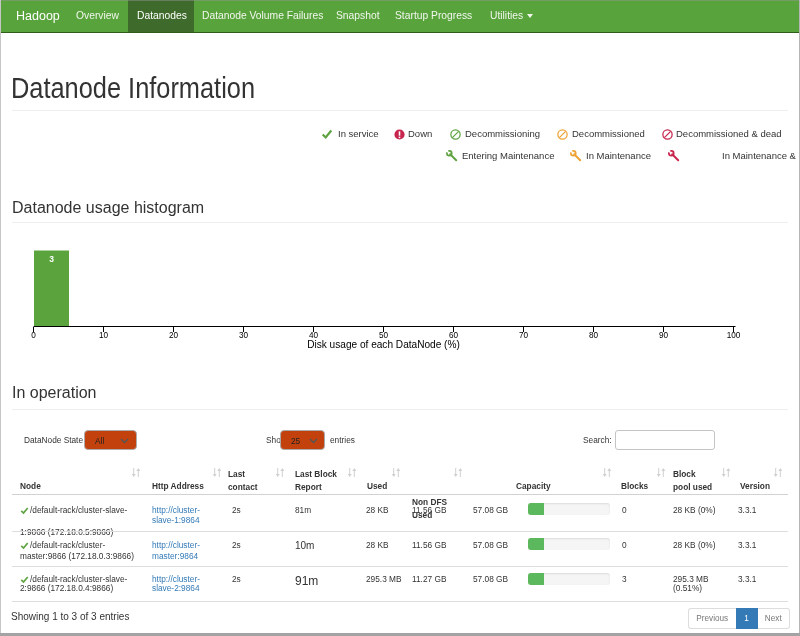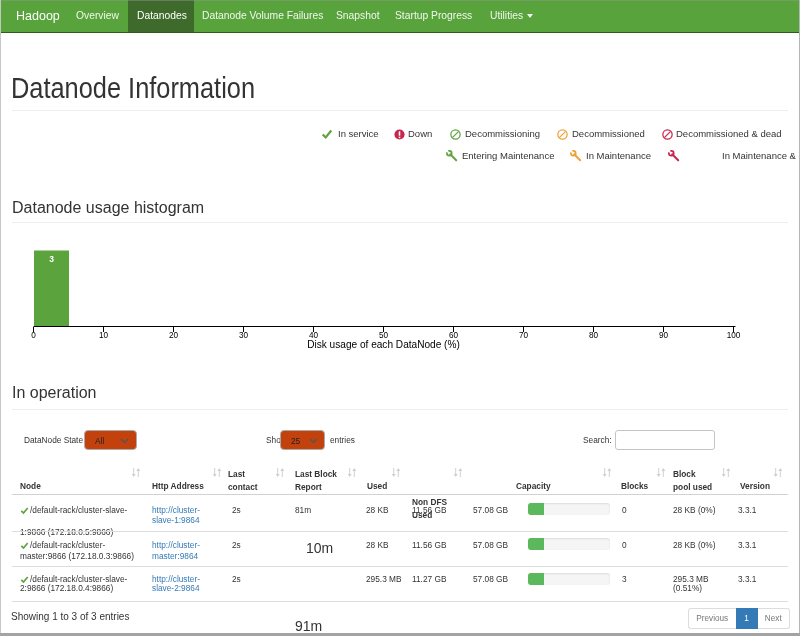--- a/index.html
+++ b/index.html
@@ -247,41 +247,41 @@
 <div class="brd" style="top:531px;"></div>
 
 <svg class="abs" style="left:20px;top:541px;" width="9" height="9" viewBox="0 0 14 14">
     <path d="M2 7.5 L5.5 11 L12 3" stroke="#5fa341" stroke-width="2.6" fill="none"></path>
   </svg>
 <div class="t" style="left:30px;top:540px;font-size:8.3px;">/default-rack/cluster-</div>
 <div class="t" style="left:20px;top:551px;font-size:8.3px;text-align:center;">master:9866 (172.18.0.3:9866)</div>
 <div class="t" style="left:152px;top:540px;font-size:8.3px;"><a>http://cluster-</a></div>
 <div class="t" style="left:152px;top:551px;font-size:8.3px;"><a>master:9864</a></div>
 <div class="t" style="left:232px;top:540px;font-size:8.3px;">2s</div>
-<div class="t" style="left:295px;top:540px;font-size:14px;margin-left:11px;">10m</div>
+<div class="t" style="left:295px;top:540px;font-size:10px;">10m</div>
 <div class="t" style="left:366px;top:540px;font-size:8.3px;">28 KB</div>
 <div class="t" style="left:412px;top:540px;font-size:8.3px;">11.56 GB</div>
 <div class="t" style="left:473px;top:540px;font-size:8.3px;">57.08 GB</div>
 <div class="pbar" style="top:538px;">
     <div class="pfill"></div>
   </div>
 <div class="t" style="left:622px;top:540px;font-size:8.3px;">0</div>
 <div class="t" style="left:673px;top:540px;font-size:8.3px;">28 KB (0%)</div>
 <div class="t" style="left:738px;top:540px;font-size:8.3px;">3.3.1</div>
 <div class="brd" style="top:566px;"></div>
 
 <svg class="abs" style="left:20px;top:575px;" width="9" height="9" viewBox="0 0 14 14">
     <path d="M2 7.5 L5.5 11 L12 3" stroke="#5fa341" stroke-width="2.6" fill="none"></path>
   </svg>
 <div class="t" style="left:30px;top:574px;font-size:8.3px;">/default-rack/cluster-slave-</div>
 <div class="t" style="left:20px;top:583px;font-size:8.3px;">2:9866 (172.18.0.4:9866)</div>
 <div class="t" style="left:152px;top:574px;font-size:8.3px;"><a>http://cluster-</a></div>
 <div class="t" style="left:152px;top:583px;font-size:8.3px;"><a>slave-2:9864</a></div>
 <div class="t" style="left:232px;top:574px;font-size:8.3px;">2s</div>
-<div class="t" style="left:295px;top:574px;font-size:14px;margin-top:44px;">91m</div>
+<div class="t" style="left:295px;top:574px;font-size:12px;">91m</div>
 <div class="t" style="left:366px;top:574px;font-size:8.3px;">295.3 MB</div>
 <div class="t" style="left:412px;top:574px;font-size:8.3px;">11.27 GB</div>
 <div class="t" style="left:473px;top:574px;font-size:8.3px;">57.08 GB</div>
 <div class="pbar" style="top:573px;">
     <div class="pfill"></div>
   </div>
 <div class="t" style="left:622px;top:574px;font-size:8.3px;">3</div>
 <div class="t" style="left:673px;top:574px;font-size:8.3px;">295.3 MB</div>
 <div class="t" style="left:673px;top:583px;font-size:8.3px;">(0.51%)</div>
 <div class="t" style="left:738px;top:574px;font-size:8.3px;">3.3.1</div>

